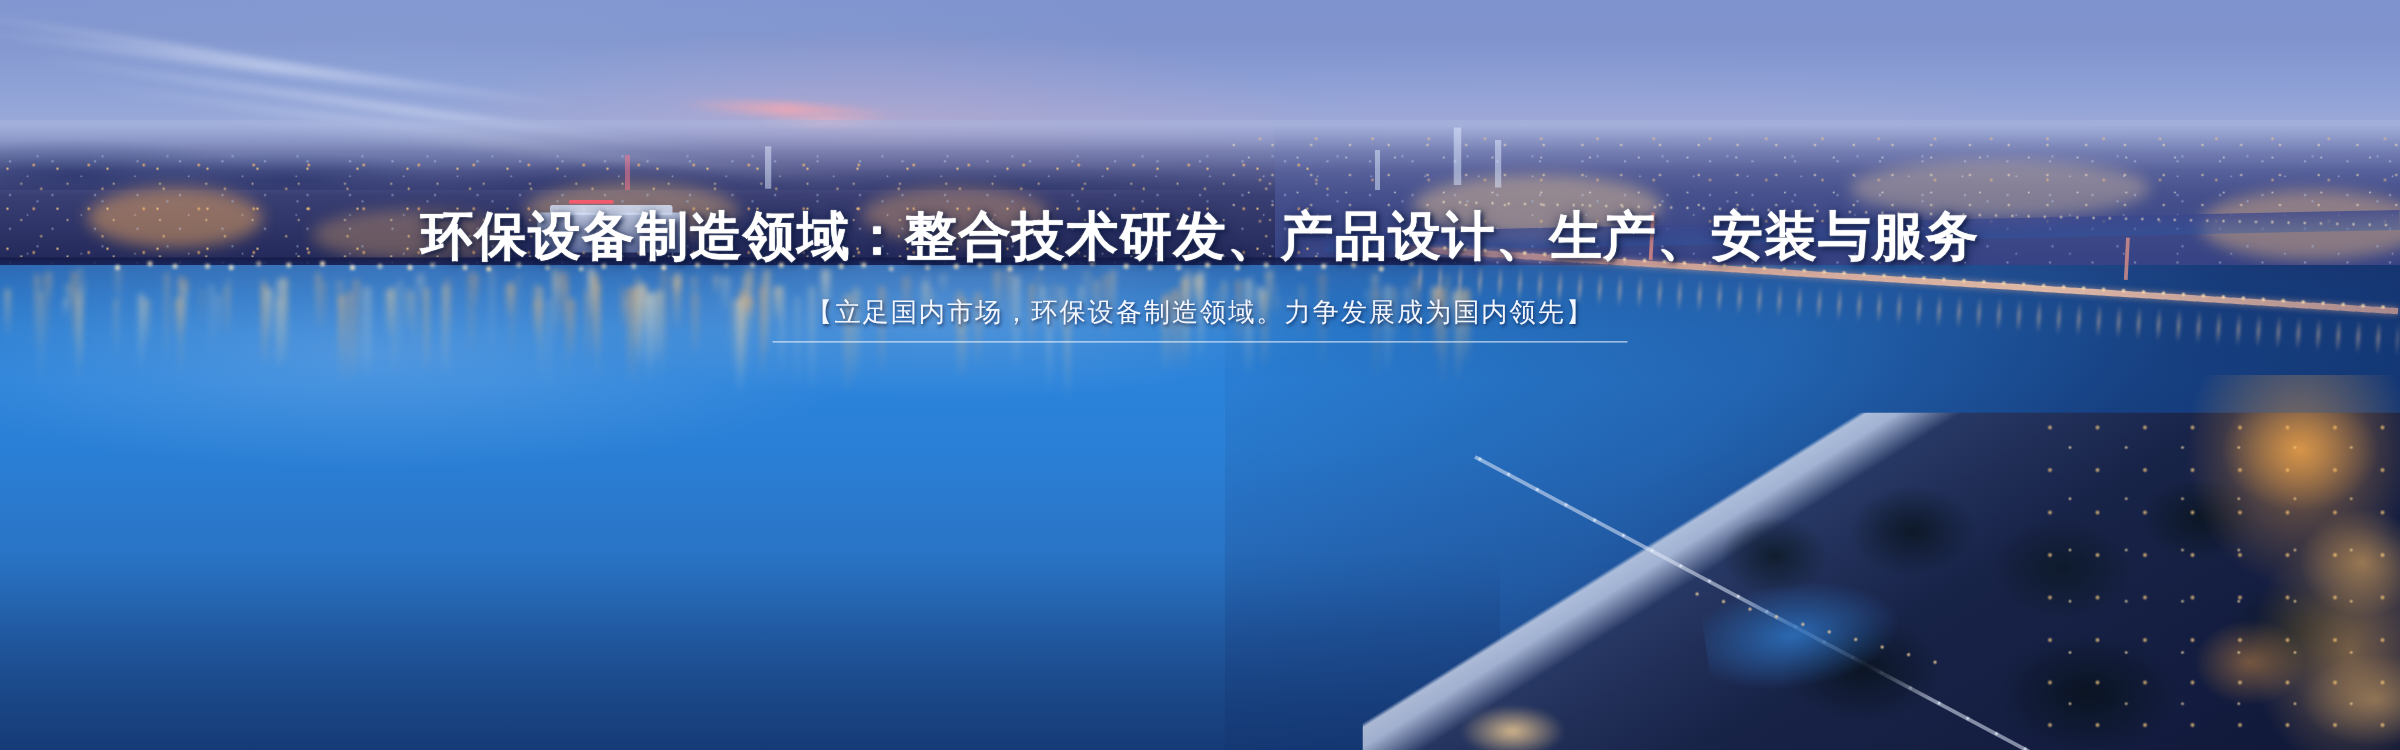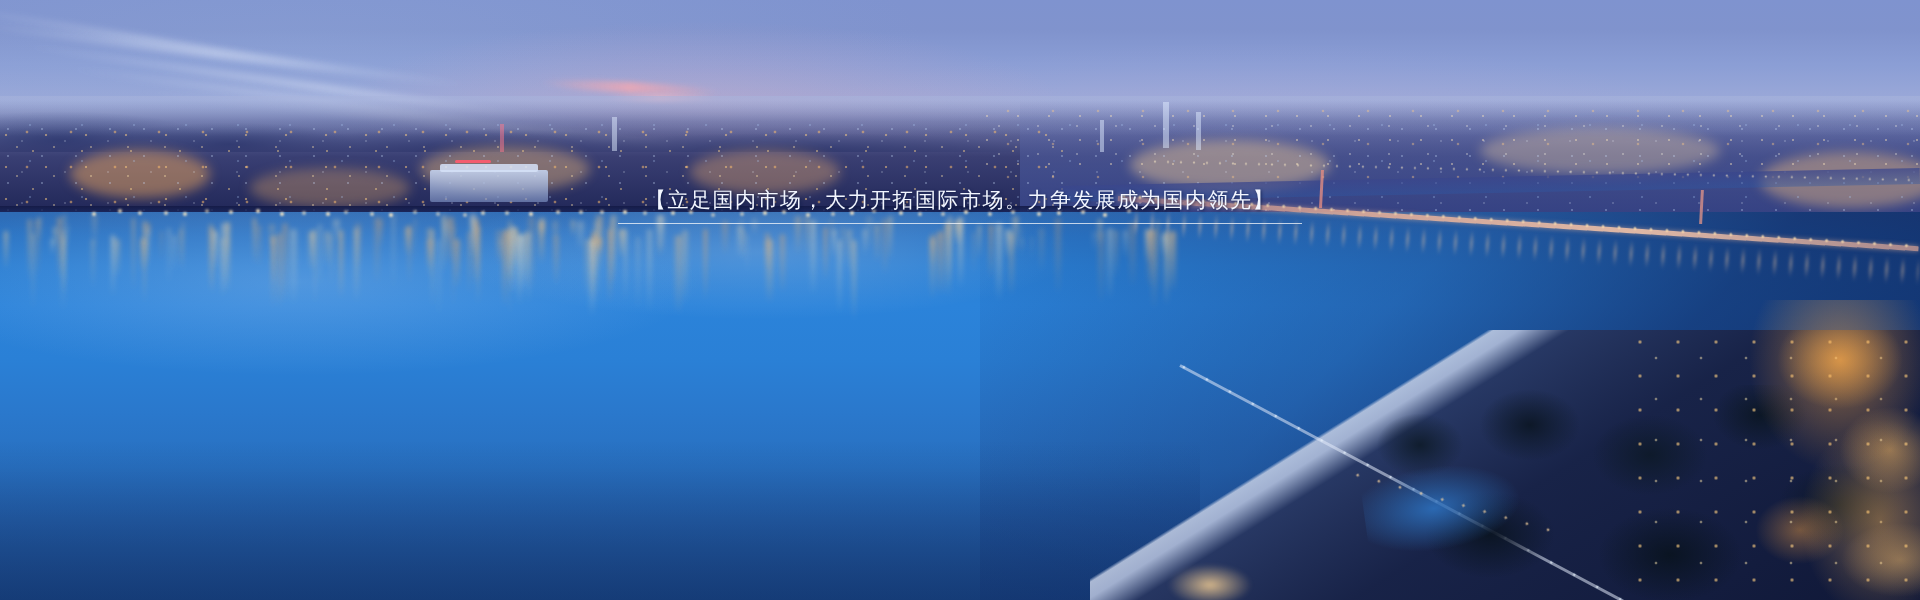--- a/index.html
+++ b/index.html
@@ -639,17 +639,18 @@
     <div class="pen-trees"></div>
     <div class="pen-warm"></div>
     <div class="pen-warm-dots"></div>
   </div>
   <div class="pen-inlet"></div>
   <div class="pen-inlet-lamps"></div>
   <div class="pen-edge-glow"></div>
   <div class="pen-blob"></div>
 
   <div class="content">
-    <div class="subtitle">【立足国内市场，大力开拓国际市场。力争发展成为国内领先】</div>
+    <div class="headline">环保设备制造领域：整合技术研发、产品设计、生产、安装与服务</div>
+    <div class="subtitle">【立足国内市场，环保设备制造领域。力争发展成为国内领先】</div>
     <div class="divider"></div>
   </div>
 
 </div>
 
 </body></html>

